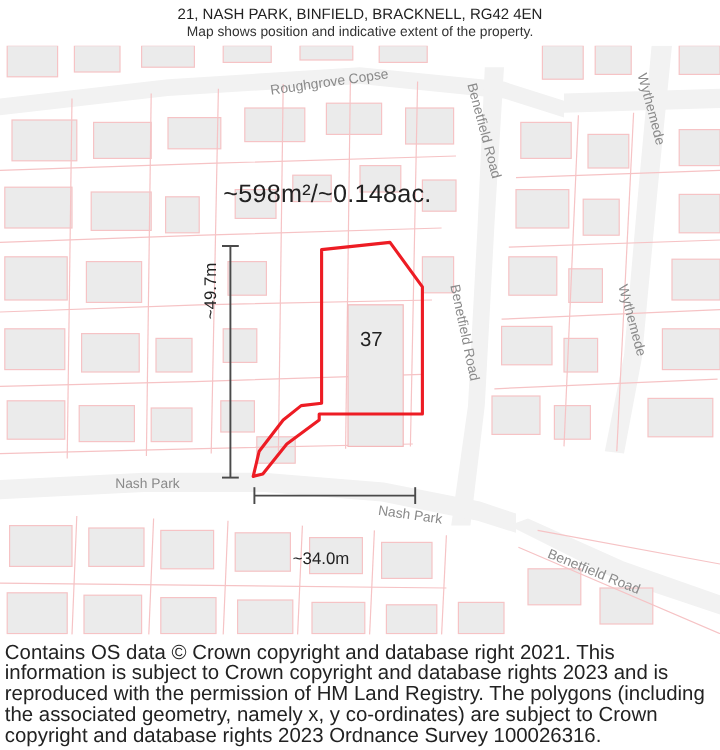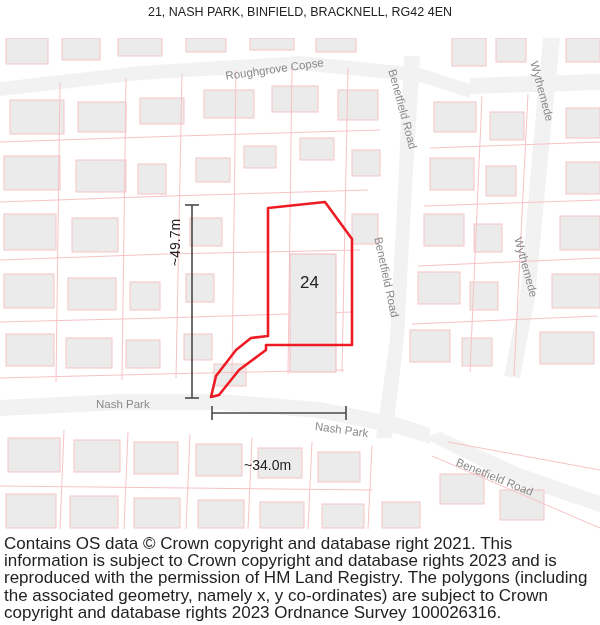--- a/index.html
+++ b/index.html
@@ -107,20 +107,21 @@
     white-space: nowrap;
   }
 </style>
 </head>
 <body>
 
 <div class="page">
 
   <div class="header">
     <div class="title">21, NASH PARK, BINFIELD, BRACKNELL, RG42 4EN</div>
+    <div class="subtitle">Map shows position and indicative extent of the property.</div>
   </div>
 
   <div class="map">
     <svg width="600" height="491" viewBox="0 0 600 491" xmlns="http://www.w3.org/2000/svg">
       <rect x="0" y="0" width="600" height="491" fill="#ffffff"></rect>
 
       <g>
         <path d="M0 44 L140 28 L300 18 L420 30 L470 46 L470 60 L420 44 L300 32 L140 42 L0 58 Z" fill="#f2f2f2"></path>
         <path d="M404 18 L420 18 L412 150 L404 300 L392 400 L376 400 L390 300 L398 150 Z" fill="#f2f2f2"></path>
         <path d="M543 0 L560 0 L548 120 L535 260 L520 340 L504 338 L520 258 L532 120 Z" fill="#f2f2f2"></path>
@@ -233,21 +234,22 @@
       <g stroke="#4a4a4a" stroke-width="1.6">
         <line x1="192" y1="167" x2="192" y2="360"></line>
         <line x1="185" y1="167" x2="199" y2="167"></line>
         <line x1="185" y1="360" x2="199" y2="360"></line>
         <line x1="212" y1="375" x2="346" y2="375"></line>
         <line x1="212" y1="368" x2="212" y2="382"></line>
         <line x1="346" y1="368" x2="346" y2="382"></line>
       </g>
     </svg>
 
-    <div class="plot-number">24</div>
+    <div class="area-label">~598m²/~0.148ac.</div>
+    <div class="plot-number">37</div>
     <div class="dim-v">~49.7m</div>
     <div class="dim-h">~34.0m</div>
 
     <div class="road-label" style="left:225px; top:25px; transform:rotate(-8deg);">Roughgrove Copse</div>
     <div class="road-label" style="left:398px; top:30px; transform:rotate(75deg); transform-origin:left top;">Benetfield Road</div>
     <div class="road-label" style="left:540px; top:22px; transform:rotate(75deg); transform-origin:left top;">Wythemede</div>
     <div class="road-label" style="left:524px; top:198px; transform:rotate(75deg); transform-origin:left top;">Wythemede</div>
     <div class="road-label" style="left:384px; top:198px; transform:rotate(78deg); transform-origin:left top;">Benetfield Road</div>
     <div class="road-label" style="left:96px; top:360px;">Nash Park</div>
     <div class="road-label" style="left:316px; top:382px; transform:rotate(8deg); transform-origin:left top;">Nash Park</div>

